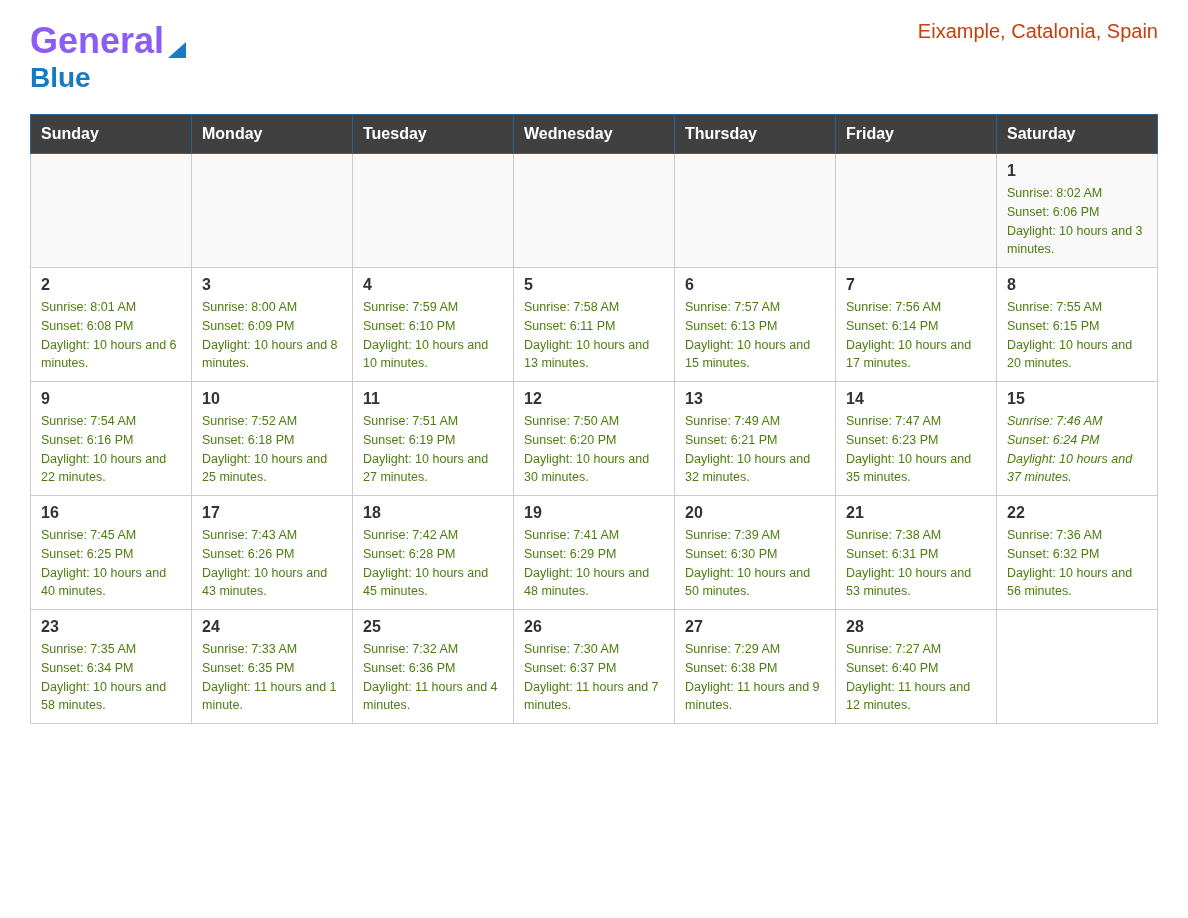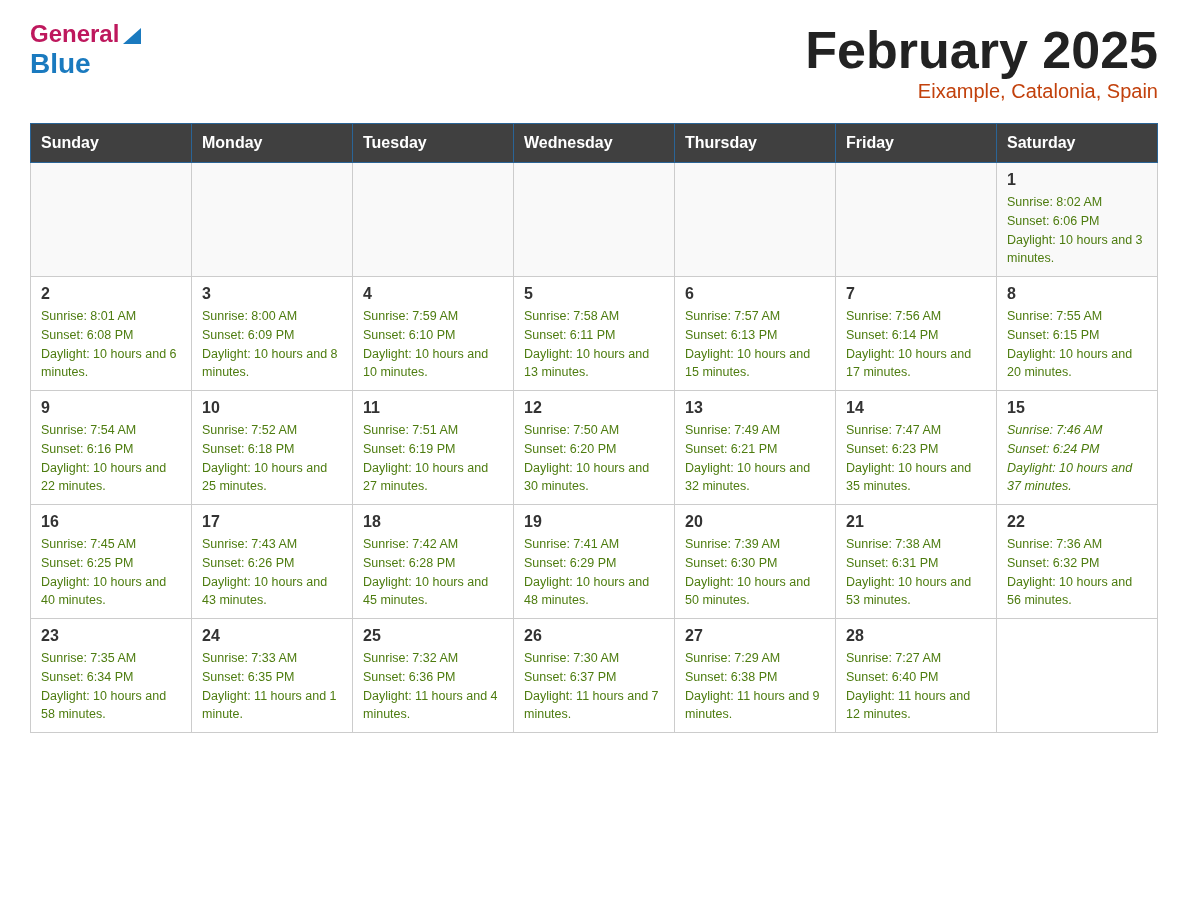--- a/index.html
+++ b/index.html
@@ -14,23 +14,23 @@
       display: flex;
       justify-content: space-between;
       align-items: flex-start;
       margin-bottom: 20px;
     }
     .logo {
       display: flex;
       align-items: center;
     }
     .logo-text-general {
-      font-size: 24px;
-      font-weight: bold;
-      color: #be185d;
+      font-size: 36px;
+      font-weight: bold;
+      color: #8b5cf6;
     }
     .logo-wrapper {
       display: flex;
       flex-direction: column;
     }
     .logo-line1 {
       display: flex;
       align-items: flex-end;
     }
     .logo-line2 {
@@ -103,21 +103,20 @@
       <div class="logo-line1">
         <span class="logo-text-general">General</span>
         <svg width="22" height="22" viewBox="0 0 22 22" style="margin-left:2px; margin-bottom:2px;">
           <polygon points="2,20 20,20 20,4" fill="#1a7abf"></polygon>
         </svg>
       </div>
       <div class="logo-line2">Blue</div>
     </div>
   </div>
   <div class="title-block">
-    <h1>February 2025</h1>
     <p>Eixample, Catalonia, Spain</p>
   </div>
 </div>
 
 <table>
   <thead>
     <tr>
     <th>Sunday</th>
         <th>Monday</th>
         <th>Tuesday</th>

